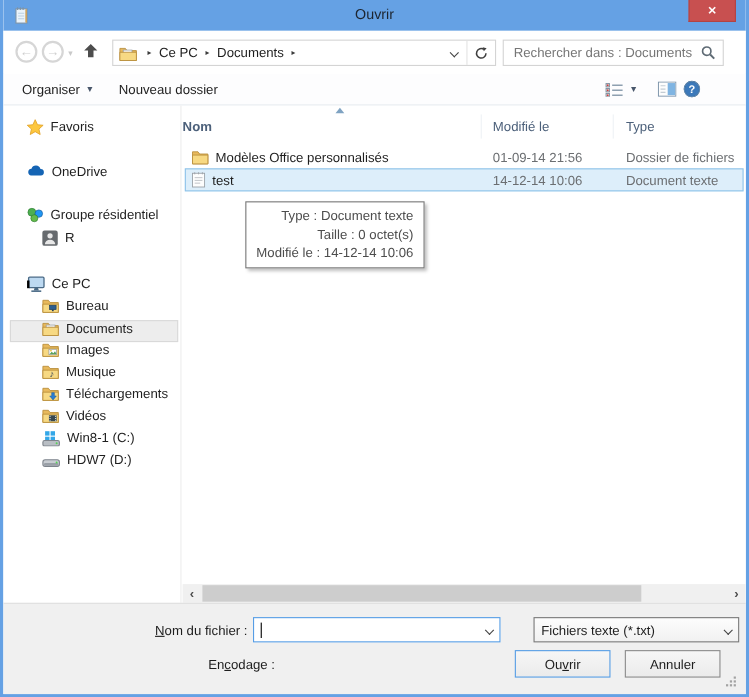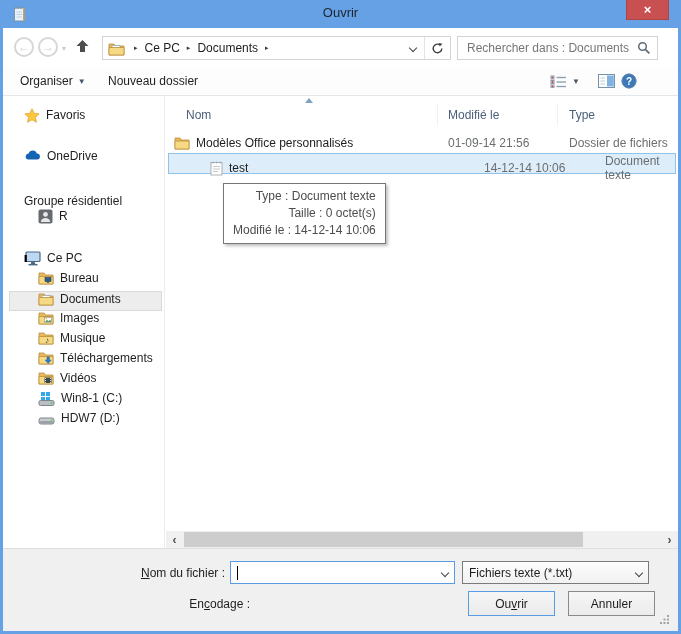--- a/index.html
+++ b/index.html
@@ -46,33 +46,33 @@
   .tbtn{position:absolute;top:0;height:28px;display:flex;align-items:center;gap:5px;padding:0 6px;}
   .caret-dn{font-size:8px;color:#49576b;}
   
   .main{position:absolute;top:96px;left:0;right:0;height:452px;background:#fff;}
   .sidebar{position:absolute;left:0;top:0;bottom:0;width:162px;list-style:none;padding-top:12px;
     border-right:1px solid #ededed;overflow:hidden;}
   .sidebar li{display:flex;align-items:flex-start;gap:6px;height:20px;font-size:12px;color:#1e1e1e;
     padding-left:21px;}
   .sidebar li.ind{padding-left:35px;}
   .sidebar li.sel{background:#ededed;border:1px solid #d9d9d9;margin:0 2px 0 6px;padding-left:28px;}
-  .mt21{margin-top:21px;} .mt19{margin-top:19px;flex-direction:column;} .mt1{margin-top:1px;} .mt22{margin-top:22px;}
+  .mt21{margin-top:21px;} .mt19{margin-top:19px;} .mt1{margin-top:1px;} .mt22{margin-top:22px;}
   .filearea{position:absolute;left:163px;top:0;right:0;bottom:0;}
   .sortarrow{position:absolute;left:139px;top:2px;width:0;height:0;
     border-left:4px solid transparent;border-right:4px solid transparent;
     border-bottom:5px solid #7fa3c2;}
   .lheader{display:grid;grid-template-columns:272px 120px 1fr;margin-top:8px;height:22px;
     font-size:12px;color:var(--header-text);}
   .lheader .hc{display:flex;align-items:center;border-right:1px solid #eef2f5;}
-  .hc.c0{padding-left:20px;} .hc.c1{padding-left:10px;} .hc.c2{padding-left:11px;border-right:none;}
+  .hc.c0{font-weight:bold;} .hc.c1{padding-left:10px;} .hc.c2{padding-left:11px;border-right:none;}
   .rows{margin-top:6px;}
   .frow{display:grid;grid-template-columns:269px 120px 1fr;align-items:center;height:21px;
     margin:0 2px;border:1px solid transparent;font-size:12px;color:#1e1e1e;}
-  .frow.sel{background:var(--selection-bg);border-color:var(--selection-border);padding-left:36px;}
+  .frow.sel{background:var(--selection-bg);border-color:var(--selection-border);}
   .frow .fname{display:flex;align-items:center;gap:6px;padding-left:5px;}
   .frow .fmod,.frow .ftype{color:var(--muted-text);}
   .frow .fmod{padding-left:10px;} .frow .ftype{padding-left:11px;}
   .tooltip{position:absolute;left:57px;top:87px;background:#fff;border:1px solid #767676;
     box-shadow:2px 2px 3px rgba(0,0,0,.25);padding:4px 9px;font-size:12px;color:#4d4d4d;
     line-height:17px;white-space:nowrap;z-index:5;text-align:right;}
   .hscroll{position:absolute;left:0;right:0;bottom:0;height:17px;background:#f0f0f0;}
   .hs-arrow{position:absolute;top:0;width:17px;height:17px;display:flex;align-items:center;
     justify-content:center;font-size:12px;font-weight:bold;color:#4c4c4c;}
   .hs-left{left:0;} .hs-right{right:0;}
@@ -381,21 +381,21 @@
 
   <div class="footer">
     <label class="flabel" style="left:0;top:17px;width:222px;"><span></span><span class="u">N</span><span>om du fichier :</span></label>
     <div class="combo focus" style="left:227px;top:12px;width:225px;">
       <span class="caret-line"></span>
       <span></span>
       <span class="chevwrap">
           <span class="chev"></span>
         </span>
     </div>
-    <div class="combo" style="left:459px;top:12px;width:187px;">
+    <div class="combo" style="left:482px;top:12px;width:187px;">
       <span>Fichiers texte (*.txt)</span>
       <span class="chevwrap">
           <span class="chev"></span>
         </span>
     </div>
     <label class="flabel" style="left:0;top:48px;width:247px;"><span>En</span><span class="u">c</span><span>odage :</span></label>
     <div class="btn default" style="left:465px;top:42px;">
       <span><span>Ou</span><span class="u">v</span><span>rir</span></span>
     </div>
     <div class="btn" style="left:565px;top:42px;">

